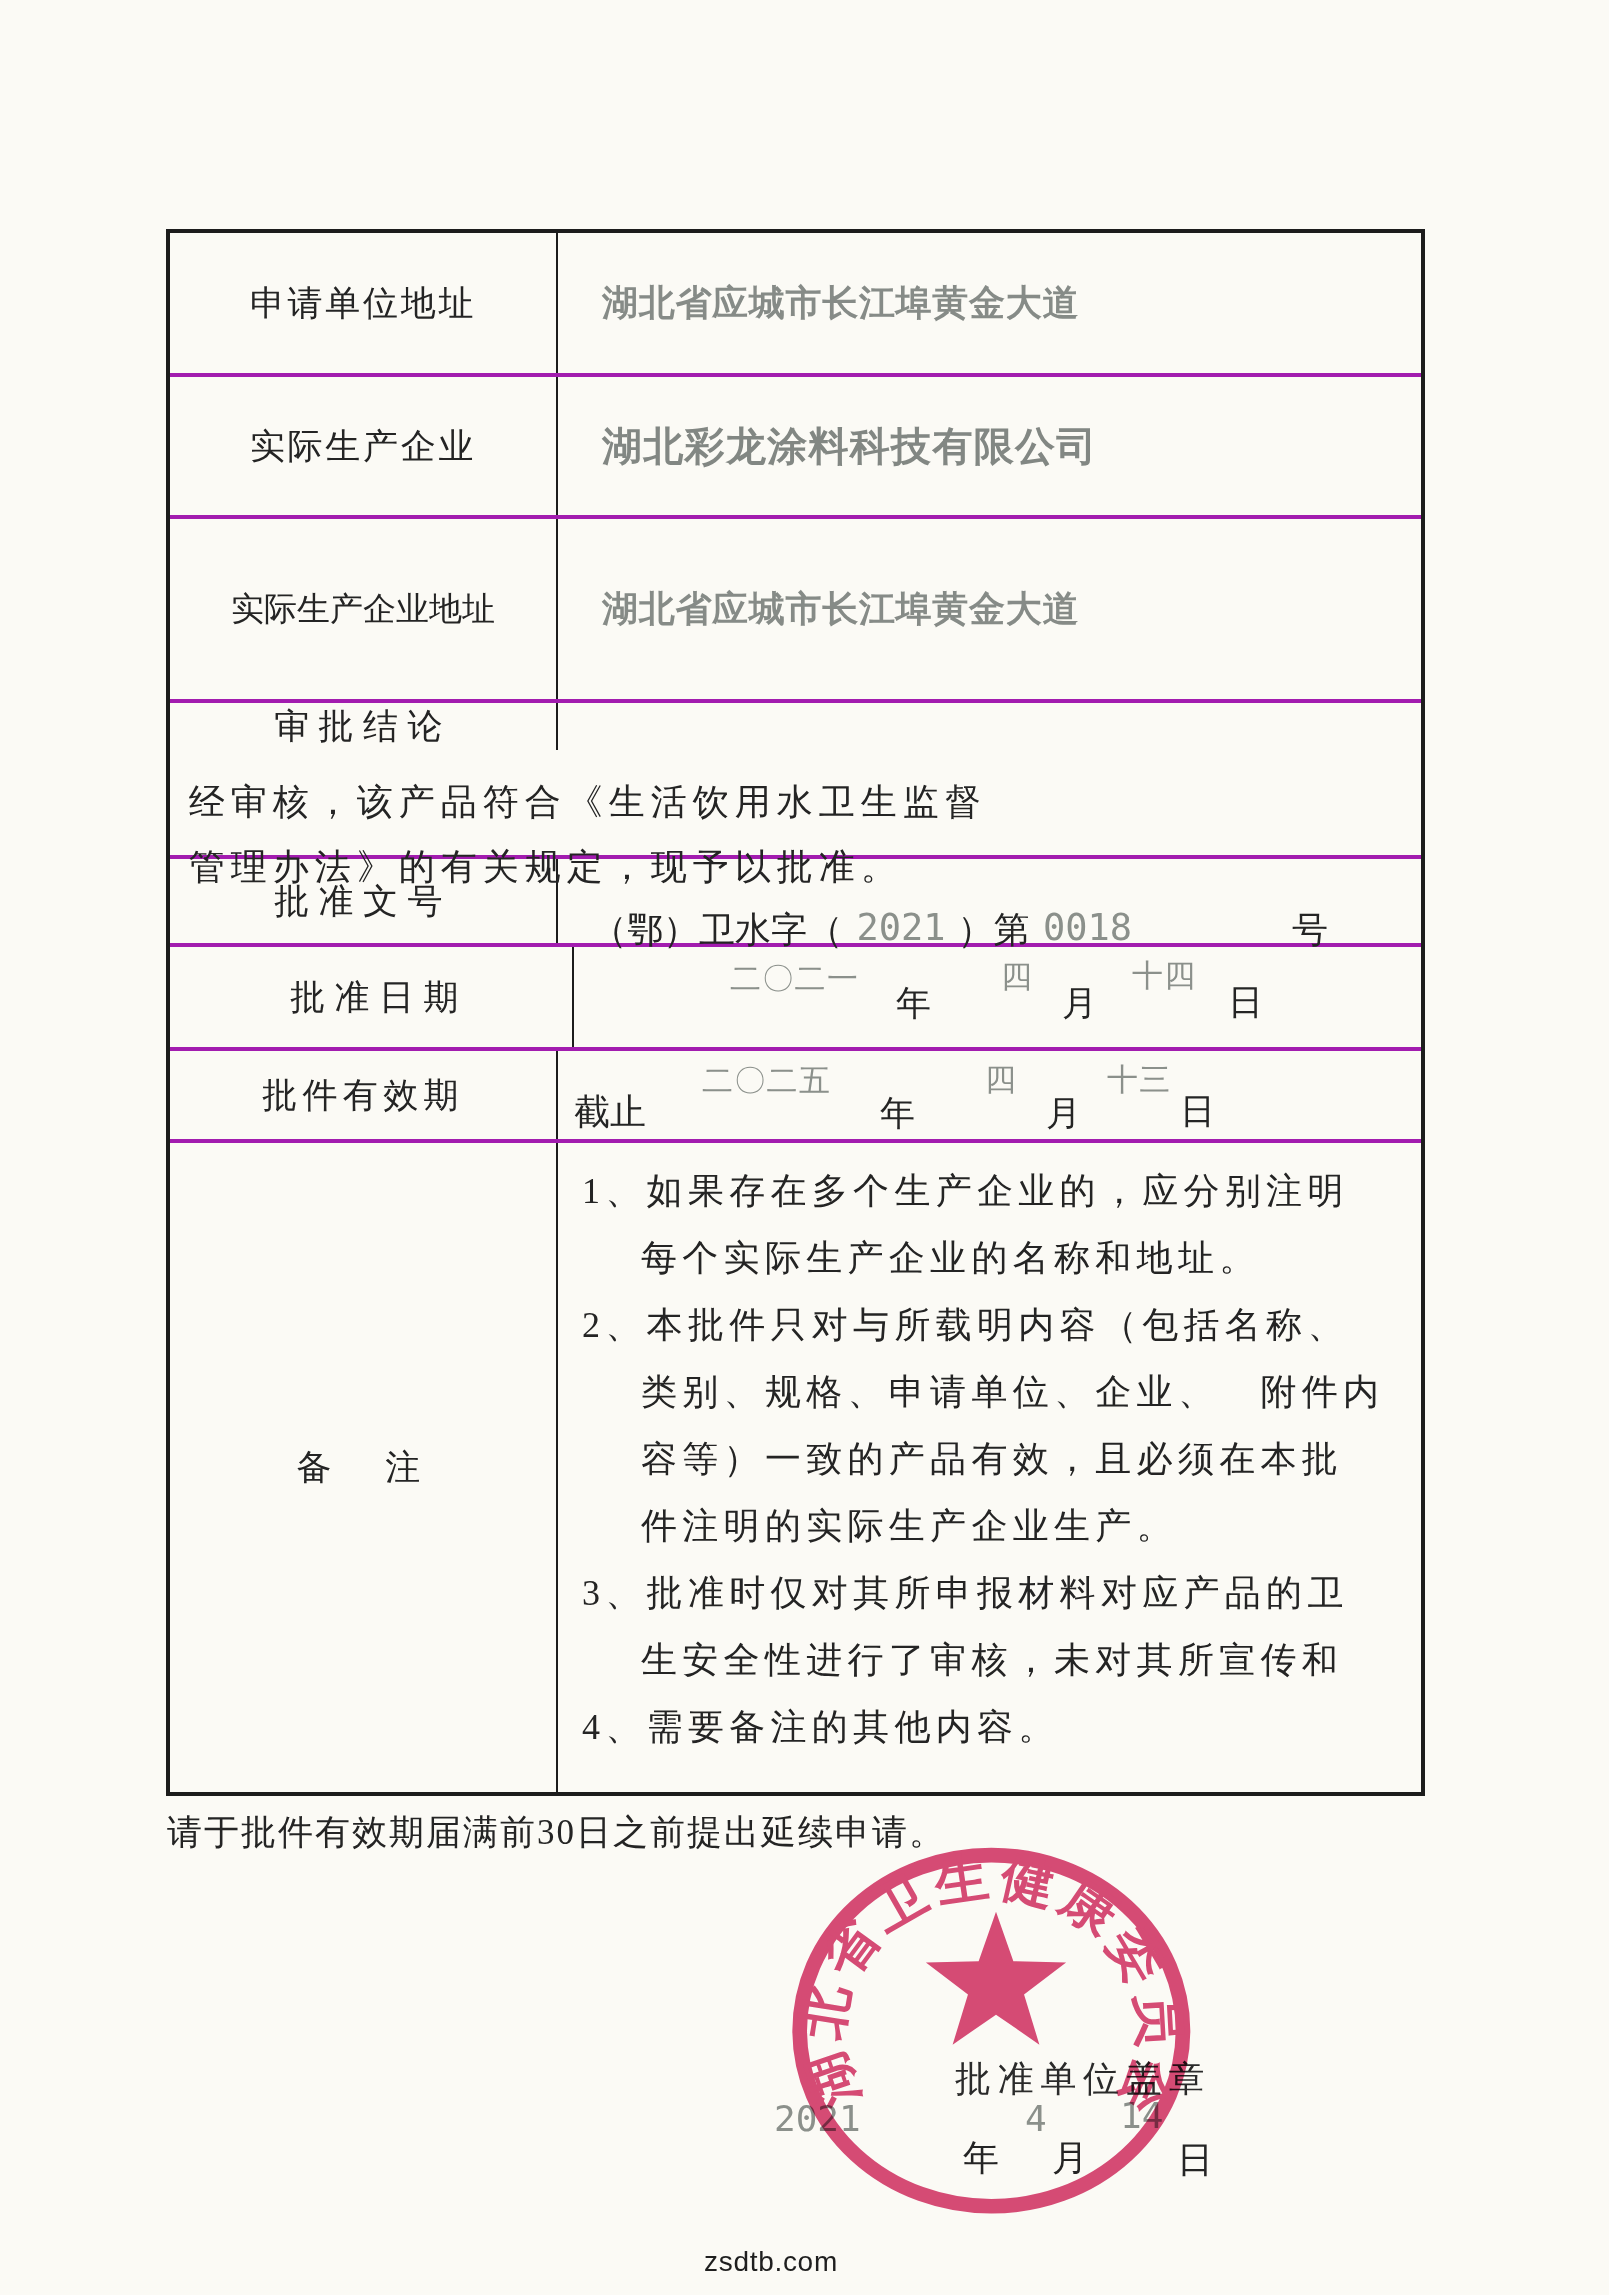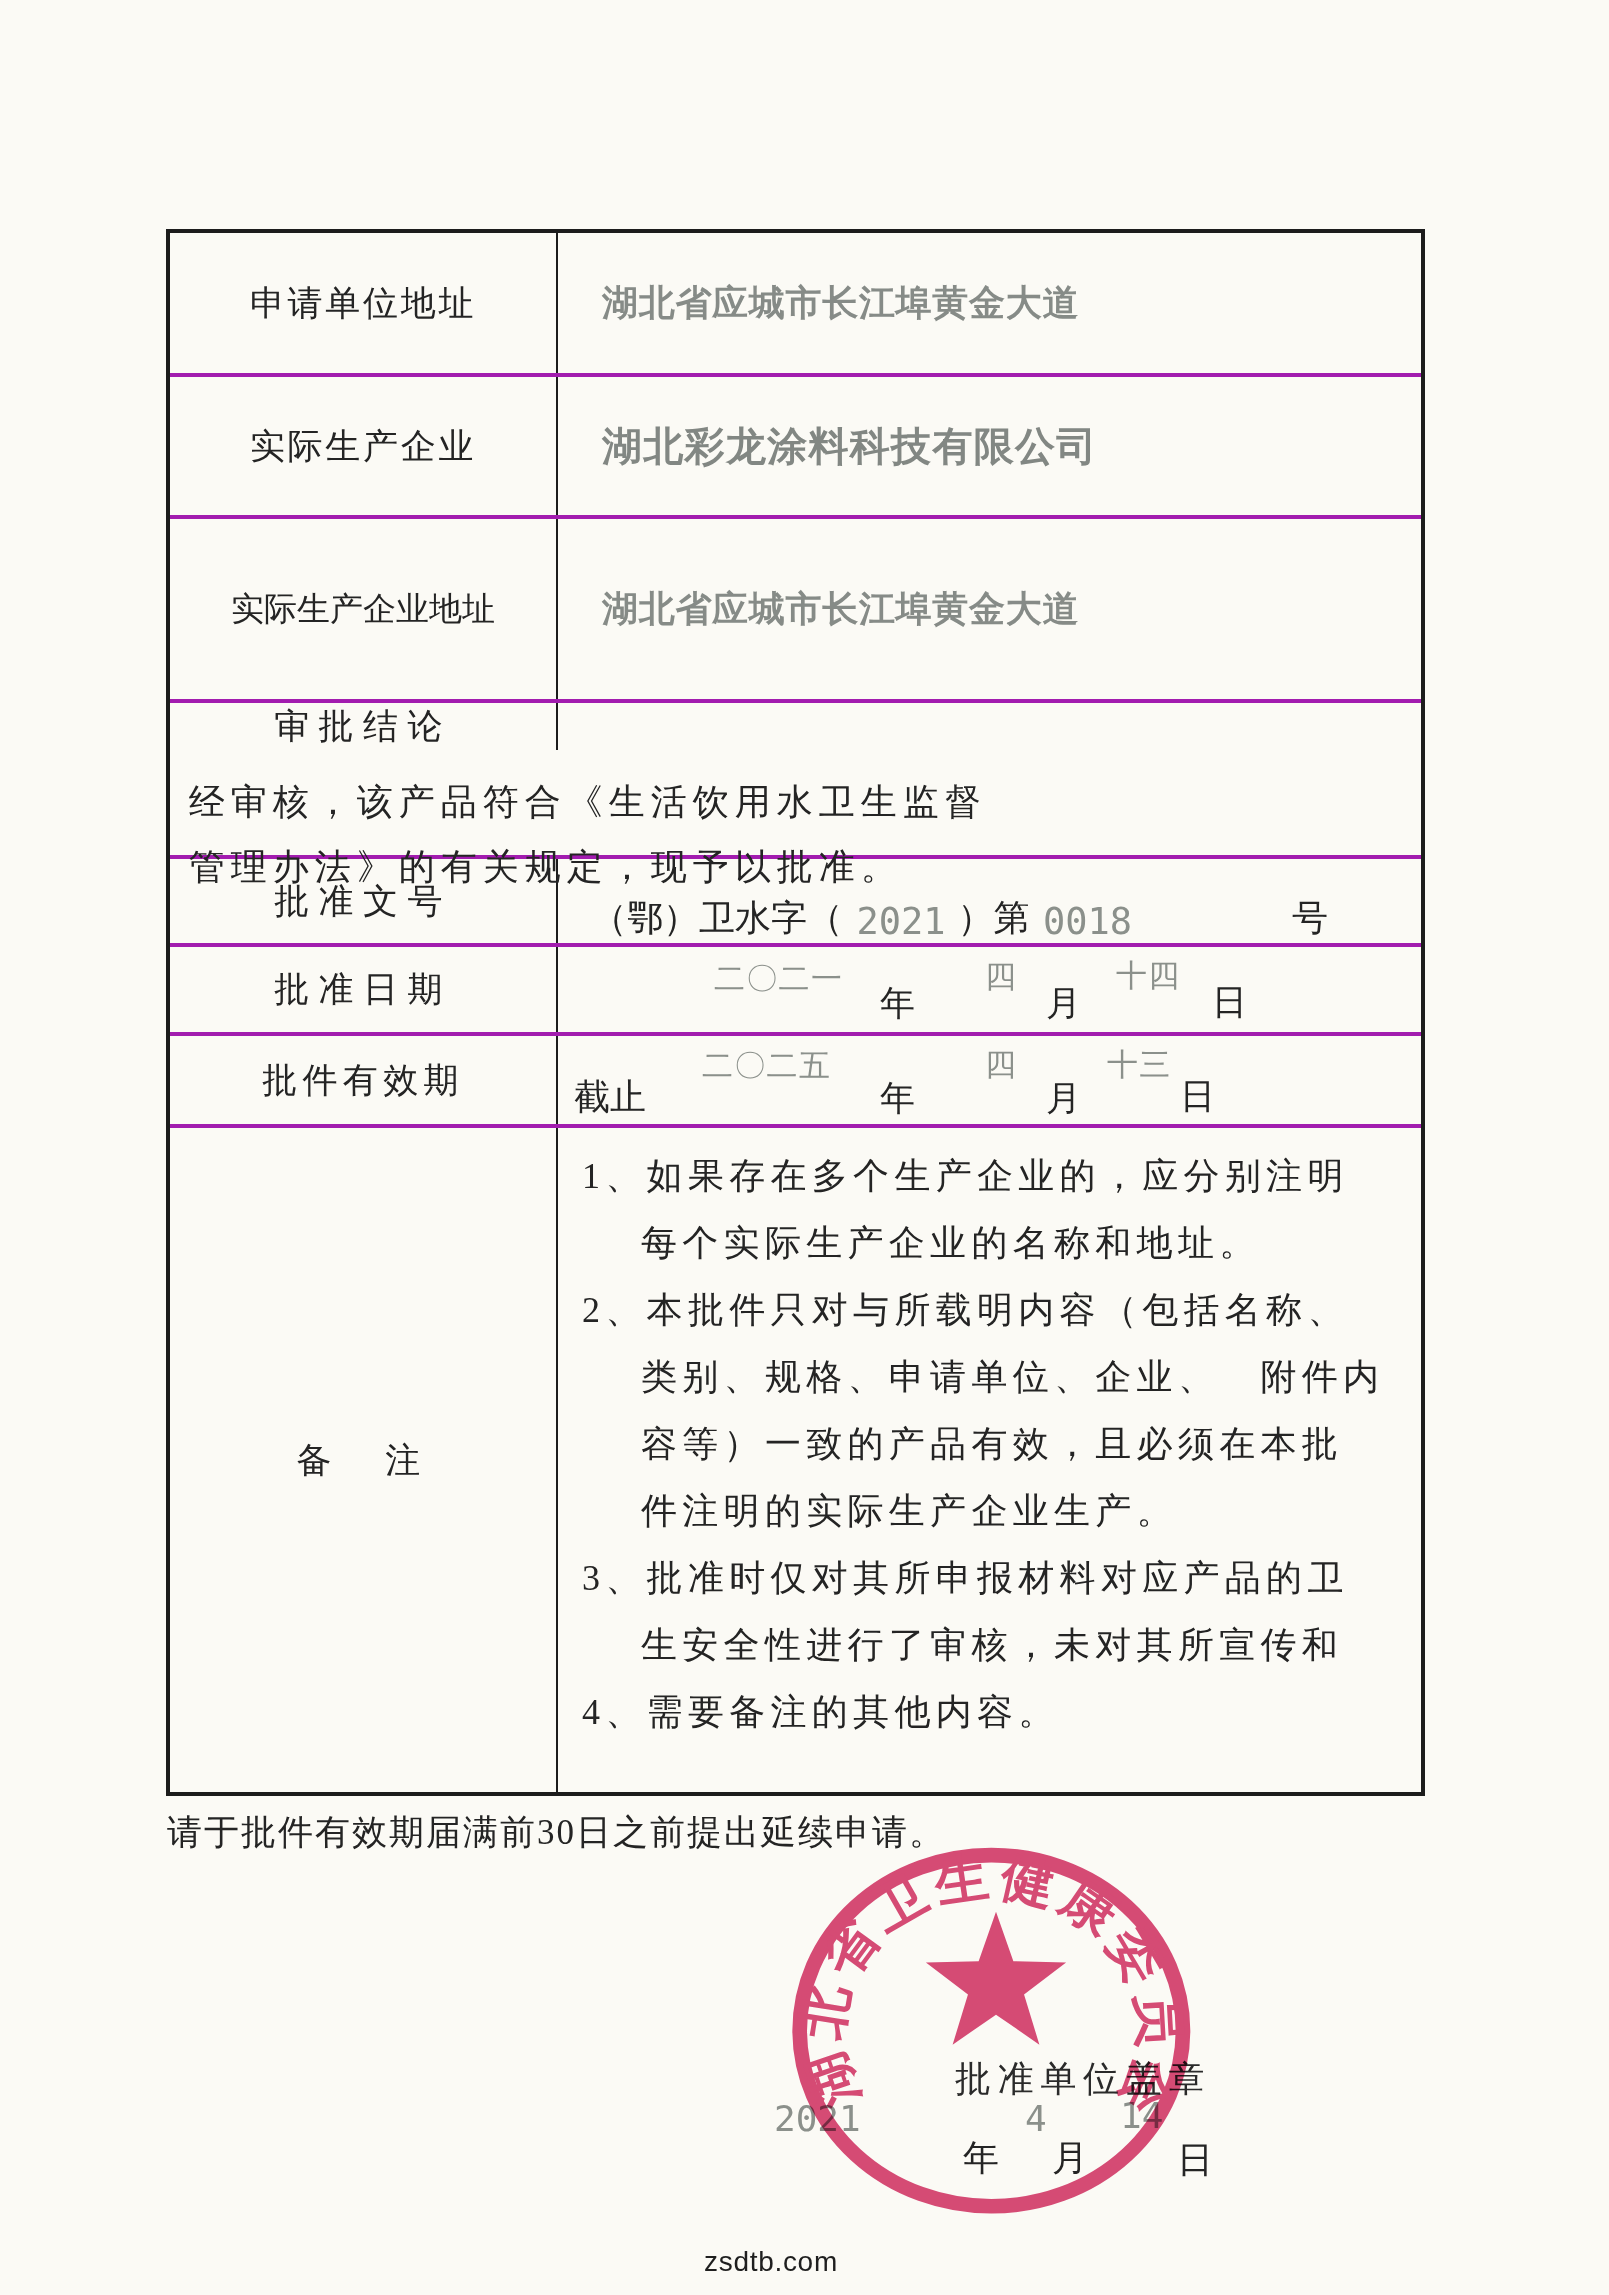--- a/index.html
+++ b/index.html
@@ -12,40 +12,40 @@
   }
   
   .cert-table{
     position:absolute;left:166px;top:229px;width:1259px;height:1567px;
     border:4px solid #1c1c1c;box-sizing:border-box;
     display:flex;flex-direction:column;background:transparent;
   }
   .row{display:flex;border-bottom:4px solid #a21caf;box-sizing:border-box;flex:none;}
   .row:last-child{border-bottom:none;flex:1;}
   .r1{height:144px;} .r2{height:142px;} .r3{height:184px;} .r4{height:156px;flex-direction:column;}
-  .r5{height:88px;} .r6{height:89px;} .r7{height:92px;}
+  .r5{height:88px;} .r6{height:104px;padding-left:16px;} .r7{height:92px;}
   .label-cell{
     width:388px;flex:none;border-right:2.7px solid #1c1c1c;box-sizing:border-box;
     display:flex;align-items:center;justify-content:center;
     font-size:35px;letter-spacing:2.7px;color:#242424;text-align:center;
   }
   .ls-wide{letter-spacing:9.4px;}
   .ls-mid{letter-spacing:5.3px;}
   .ls-none{letter-spacing:0;font-size:33px;}
   .value-cell{flex:1;position:relative;font-size:36px;box-sizing:border-box;}
   .v-center{display:flex;align-items:center;padding-left:44px;}
   .typed{font-family:"DejaVu Sans Mono",monospace;color:#8b908b;}
   .typed-cjk{color:#8b908b;letter-spacing:1.3px;font-size:31px;}
   .company{font-size:40px;letter-spacing:1.3px;color:#828783;font-weight:bold;}
   .addr{font-size:36px;letter-spacing:0.7px;color:#868b87;font-weight:bold;}
   
   .conclusion{padding:20px 18.7px 0 18.7px;line-height:65px;letter-spacing:6px;}
   .conclusion .line{display:block;white-space:nowrap;}
   
-  .approval-no{display:flex;align-items:flex-end;padding-left:33px;white-space:nowrap;}
+  .approval-no{display:flex;align-items:flex-start;padding-left:33px;white-space:nowrap;margin-top:47px;}
   .approval-no .num{font-size:37px;}
   .m-year{margin-left:13.4px;} .m-mid{margin-left:12px;}
   .m-num{margin-left:13.4px;} .m-suffix{margin-left:160px;}
   
   .date-cell span{position:absolute;white-space:nowrap;}
   .unit{font-size:35px;color:#242424;}
   
   .remarks{padding:14.7px 27px 0 24px;font-size:36px;line-height:67px;letter-spacing:5.3px;}
   .remark-line{display:block;white-space:nowrap;}
   .indent{padding-left:59px;}

